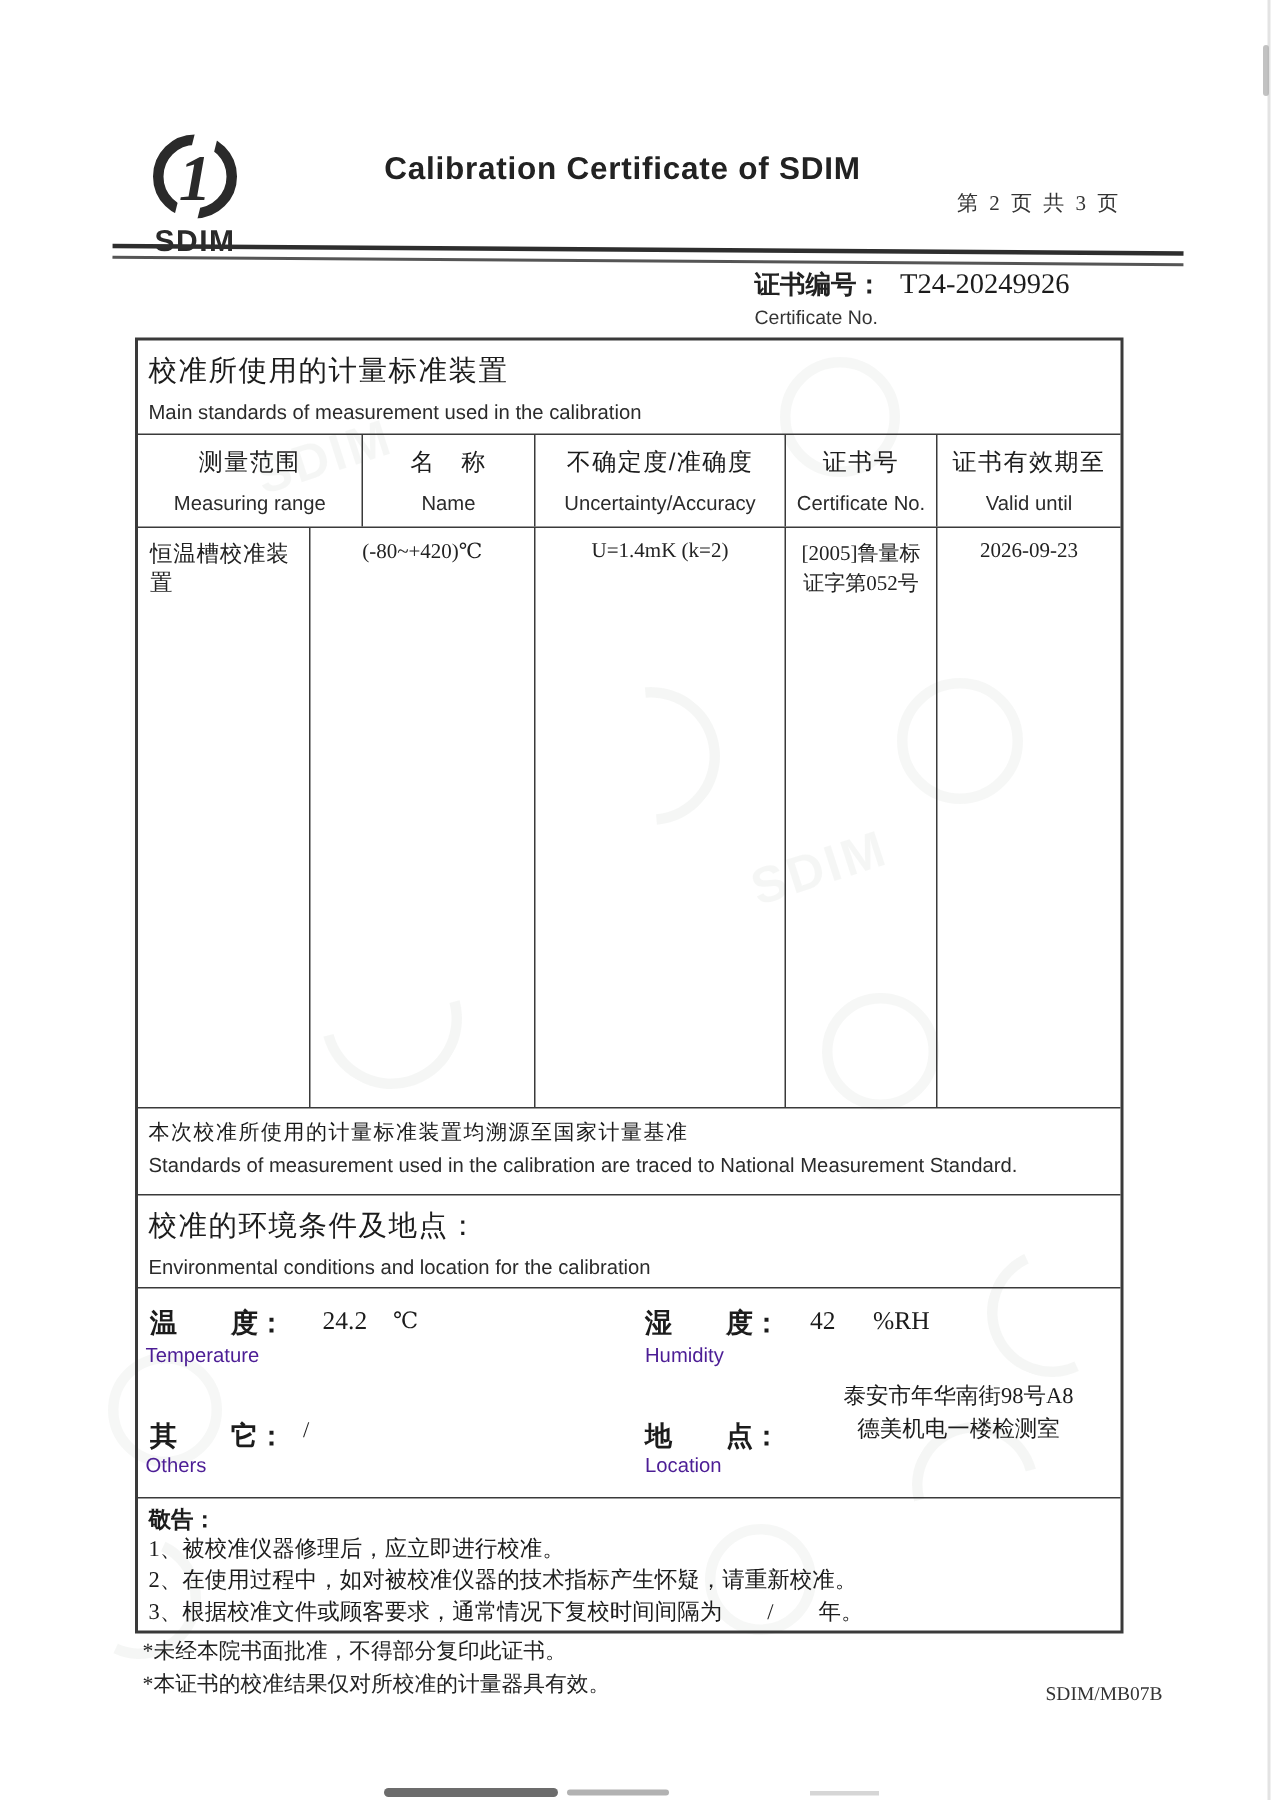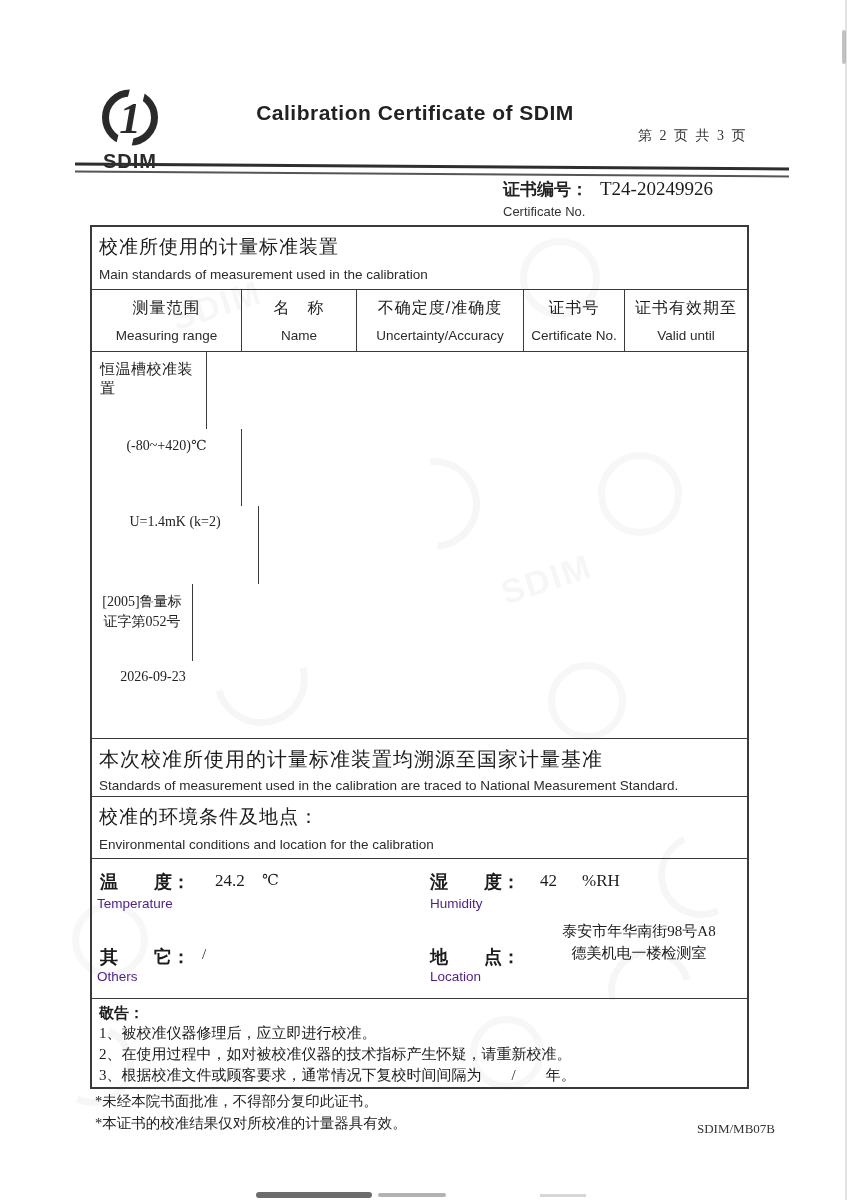--- a/index.html
+++ b/index.html
@@ -27,21 +27,21 @@
 
   
   .main-box{position:absolute;left:90px;top:225px;width:655px;height:860px;
             border:2px solid #3a3a3a;box-sizing:content-box;}
   .sec{position:relative;box-sizing:border-box;border-bottom:1.5px solid #3a3a3a;}
   .sec:last-child{border-bottom:none;}
   .sec-title-cn{font-size:19px;color:#1c1c1c;padding:7px 17px 0 7px;letter-spacing:1px;}
   .sec-title-en{font-size:13.5px;color:#2b2b2b;padding:7px 0 0 7px;}
   .h-title{height:63px;}
   .h-thead{height:62px;display:flex;}
-  .h-tbody{height:387px;display:flex;flex-direction:column;}
+  .h-tbody{height:387px;display:flex;}
   .h-trace{height:58px;}
   .h-envtitle{height:62px;}
   .h-envbody{height:140px;}
   .h-notice{height:88px;}
 
   .col{box-sizing:border-box;border-right:1.5px solid #3a3a3a;height:100%;}
   .col:last-child{border-right:none;}
   .c1{width:115px;} .c2{width:150px;} .c3{width:167px;} .c4{width:101px;} .c5{width:122px;}
   .th{display:flex;flex-direction:column;justify-content:space-between;
       align-items:center;padding:8px 2px 8px 2px;text-align:center;}
@@ -156,21 +156,21 @@
 
     <div class="sec h-tbody">
       <div class="col c1 td td-name">恒温槽校准装置</div>
       <div class="col c2 td">(-80~+420)℃</div>
       <div class="col c3 td">U=1.4mK (k=2)</div>
       <div class="col c4 td td-cert">[2005]鲁量标证字第052号</div>
       <div class="col c5 td">2026-09-23</div>
     </div>
 
     <div class="sec h-trace">
-      <div class="sec-title-cn" style="font-size:20px;">本次校准所使用的计量标准装置均溯源至国家计量基准</div>
+      <div class="sec-title-cn" style="font-size:14px;">本次校准所使用的计量标准装置均溯源至国家计量基准</div>
       <div class="sec-title-en" style="padding-top:5px;">Standards of measurement used in the calibration are traced to National Measurement Standard.</div>
     </div>
 
     <div class="sec h-envtitle">
       <div class="sec-title-cn">校准的环境条件及地点：</div>
       <div class="sec-title-en">Environmental conditions and location for the calibration</div>
     </div>
 
     <div class="sec h-envbody">
       <span class="abs env-label" style="left:8px;top:11px;">温　　度：</span>

